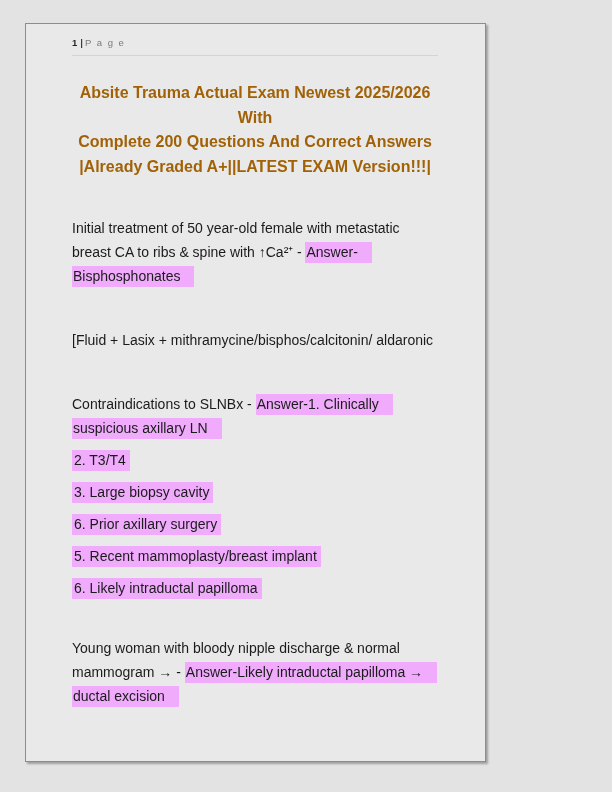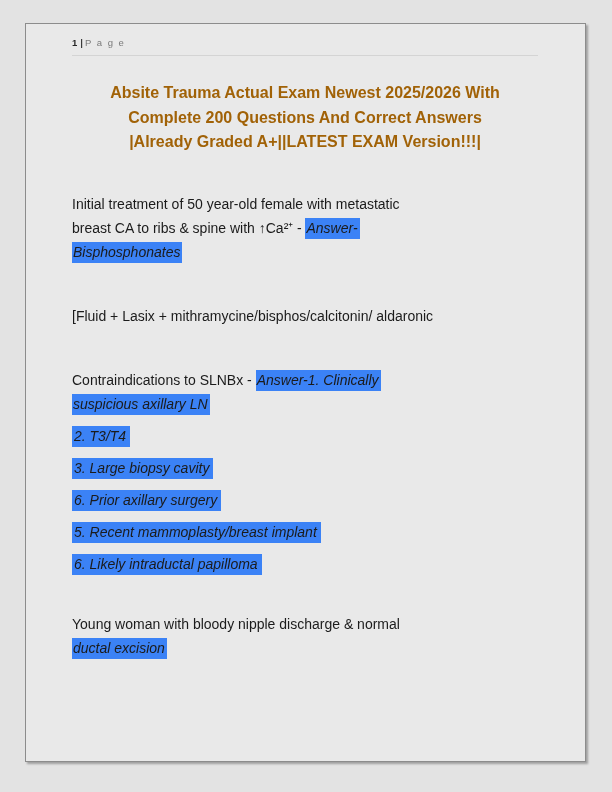--- a/index.html
+++ b/index.html
@@ -11,21 +11,21 @@
     height: 792px;
     background: #e3e3e3;
     position: relative;
     font-family: "Liberation Sans", sans-serif;
     overflow: hidden;
   }
   .page {
     position: absolute;
     left: 25px;
     top: 23px;
-    width: 561px;
+    width: 461px;
     height: 739px;
     background: #e9e9e9;
     border: 1px solid #8c8c8c;
     box-shadow: 2px 2px 2px rgba(0,0,0,0.30);
     box-sizing: border-box;
     padding: 13px 47px 0 46px;
   }
   .header {
     font-size: 9.5px;
     color: #767676;
@@ -55,23 +55,22 @@
     color: #a16207;
   }
   .docbody {
     font-size: 14px;
     line-height: 24px;
     color: #1b1b1b;
   }
   .para { margin: 0; }
   .ln { display: block; white-space: pre; }
   .hl {
-    background: #3b82f6;
-    padding: 2px 2px 3px 1px;
-    font-style: italic;
+    background: #f0abfc;
+    padding: 2px 14px 3px 1px;
   }
   .q1 { margin-top: 37px; }
   .note1 { margin-top: 40px; }
   .q2 { margin-top: 40px; }
   .list-item { margin-top: 8px; line-height: 24px; }
   .list-item .hl { padding-left: 2px; padding-right: 4px; }
   .q3 { margin-top: 36px; }
 </style>
 </head>
 <body>
@@ -106,17 +105,18 @@
     </p>
 
     <p class="para list-item"><span class="hl">2. T3/T4</span></p>
     <p class="para list-item"><span class="hl">3. Large biopsy cavity</span></p>
     <p class="para list-item"><span class="hl">6. Prior axillary surgery</span></p>
     <p class="para list-item"><span class="hl">5. Recent mammoplasty/breast implant</span></p>
     <p class="para list-item"><span class="hl">6. Likely intraductal papilloma</span></p>
 
     <p class="para q3">
       <span class="ln"><span>Young woman with bloody nipple discharge &amp; normal</span></span>
+      <span class="ln"><span>mammogram → - </span><span class="hl">Answer-Likely intraductal papilloma →</span></span>
       <span class="ln"><span class="hl">ductal excision</span></span>
     </p>
 
   </div>
 </div>
 
 </body></html>

